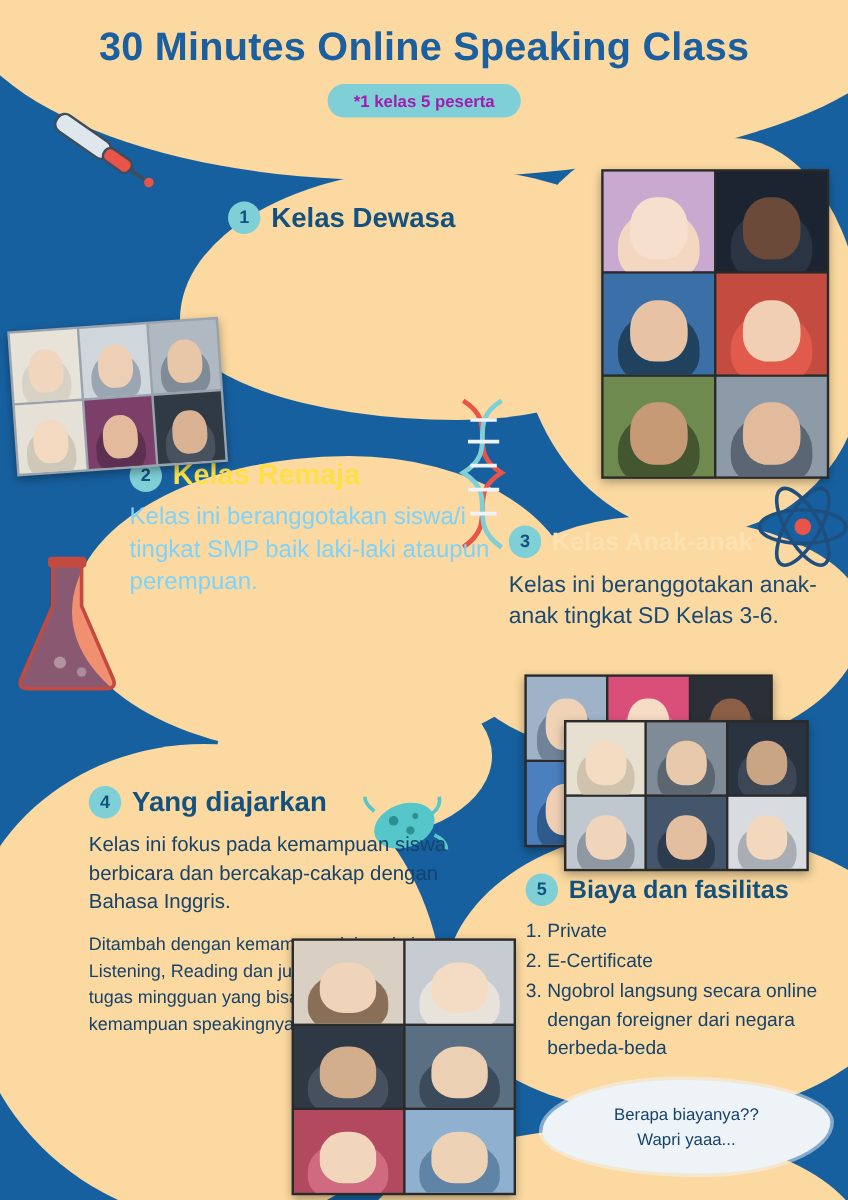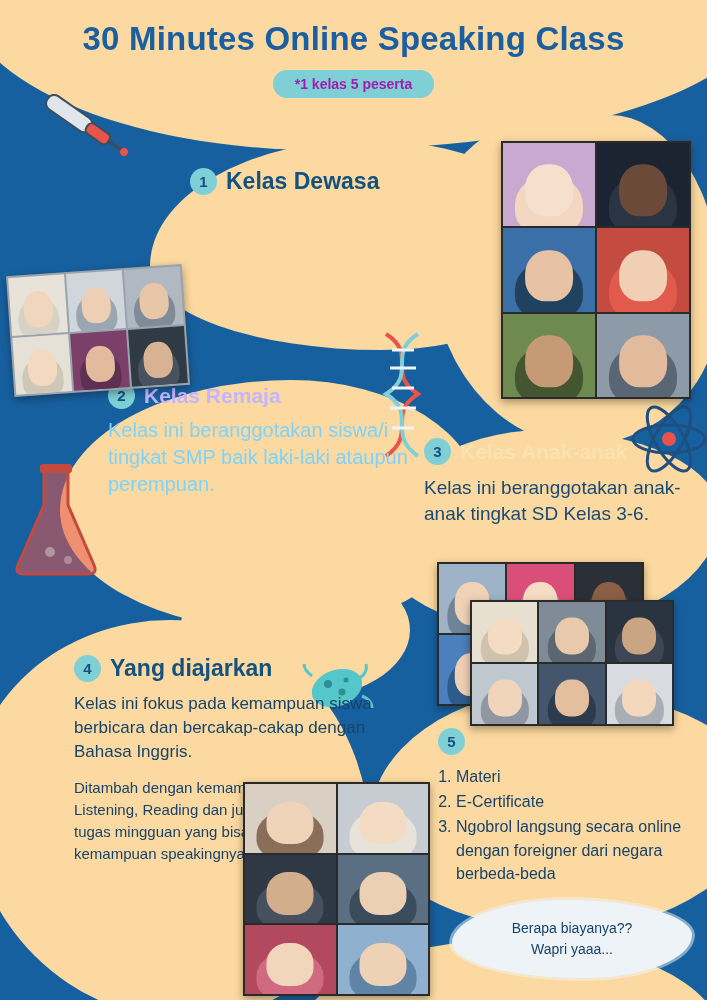--- a/index.html
+++ b/index.html
@@ -85,21 +85,21 @@
   }
   .sec-head{display:flex;align-items:center;font-weight:bold;}
   .sec-head .txt{font-size:23px;}
   .body-txt{font-size:14px;line-height:1.45;}
   
   .sec1{position:absolute;left:190px;top:168px;width:310px;z-index:5;color:#14426b;}
   .sec1 .sec-head .txt{color:#13527f;}
   .sec1 .body-txt{margin-top:10px;color:#14426b;font-size:13.5px;line-height:1.5;}
 
   .sec2{position:absolute;left:108px;top:382px;width:300px;z-index:5;}
-  .sec2 .sec-head .txt{color:#c4b5fd;font-size:21px;}
+  .sec2 .sec-head .txt{color:#fde047;font-size:24px;}
   .sec2 .body-txt{margin-top:8px;color:#7dd3fc;font-size:20px;line-height:1.35;}
 
   .sec3{position:absolute;left:424px;top:438px;width:270px;z-index:5;}
   .sec3 .sec-head .txt{color:#fbe2b0;font-size:21px;}
   .sec3 .body-txt{margin-top:10px;color:#1a4a74;font-size:19px;line-height:1.35;}
 
   .sec4{position:absolute;left:74px;top:655px;width:310px;z-index:5;}
   .sec4 .sec-head .txt{color:#13527f;font-size:23px;}
   .sec4 .body-txt{margin-top:10px;color:#16436b;font-size:17px;line-height:1.4;}
   .sec4 .body-txt2{margin-top:14px;color:#16436b;font-size:15px;line-height:1.45;}
@@ -248,23 +248,24 @@
       <span class="num">4</span>
       <span class="txt">Yang diajarkan</span>
     </div>
     <div class="body-txt">Kelas ini fokus pada kemampuan siswa berbicara dan bercakap-cakap dengan Bahasa Inggris.</div>
     <div class="body-txt2">Ditambah dengan kemampuan lain yakni Listening, Reading dan juga Writing sebagai tugas mingguan yang bisa mendukung kemampuan speakingnya.</div>
   </div>
 
   <div class="sec5">
     <div class="sec-head">
       <span class="num">5</span>
+      <span class="txt">Biaya dan fasilitas</span>
     </div>
     <ol>
-      <li>Materi</li>
+      <li>Private</li>
       <li>E-Certificate</li>
       <li>Ngobrol langsung secara online dengan foreigner dari negara berbeda-beda</li>
     </ol>
   </div>
 
 
   <div class="cloud">
     <div>Berapa biayanya??</div>
     <div>Wapri yaaa...</div>
   </div>

